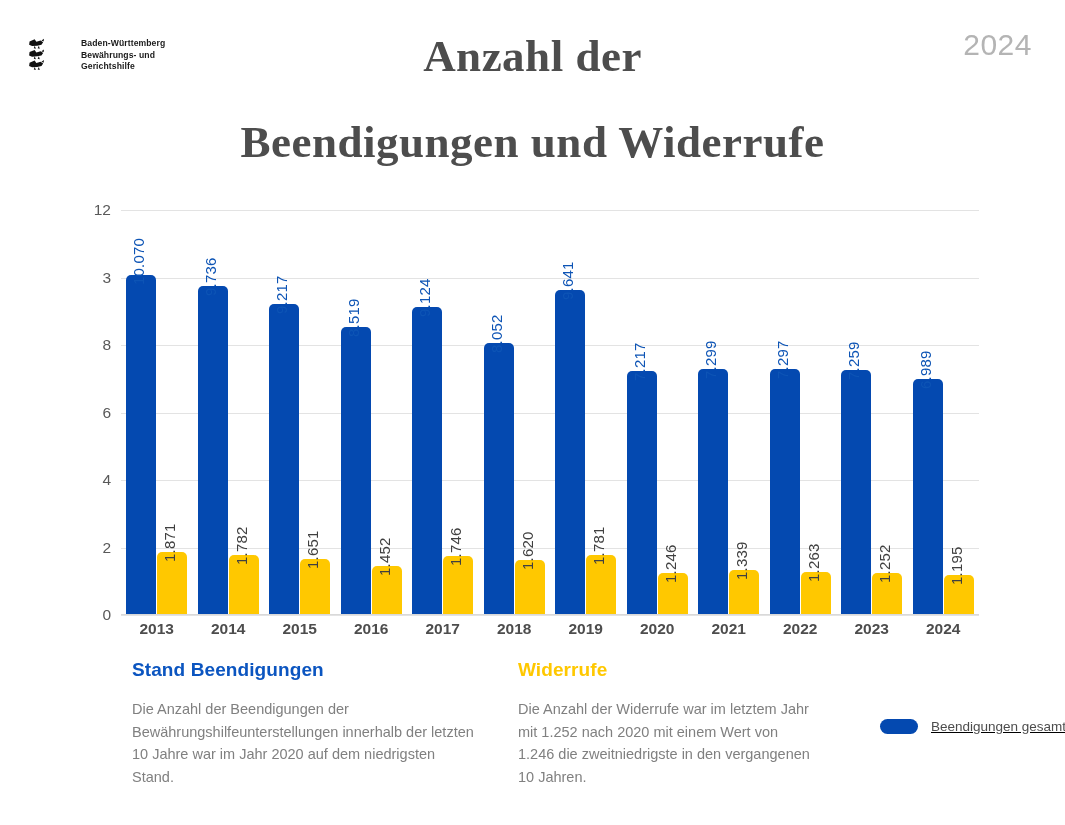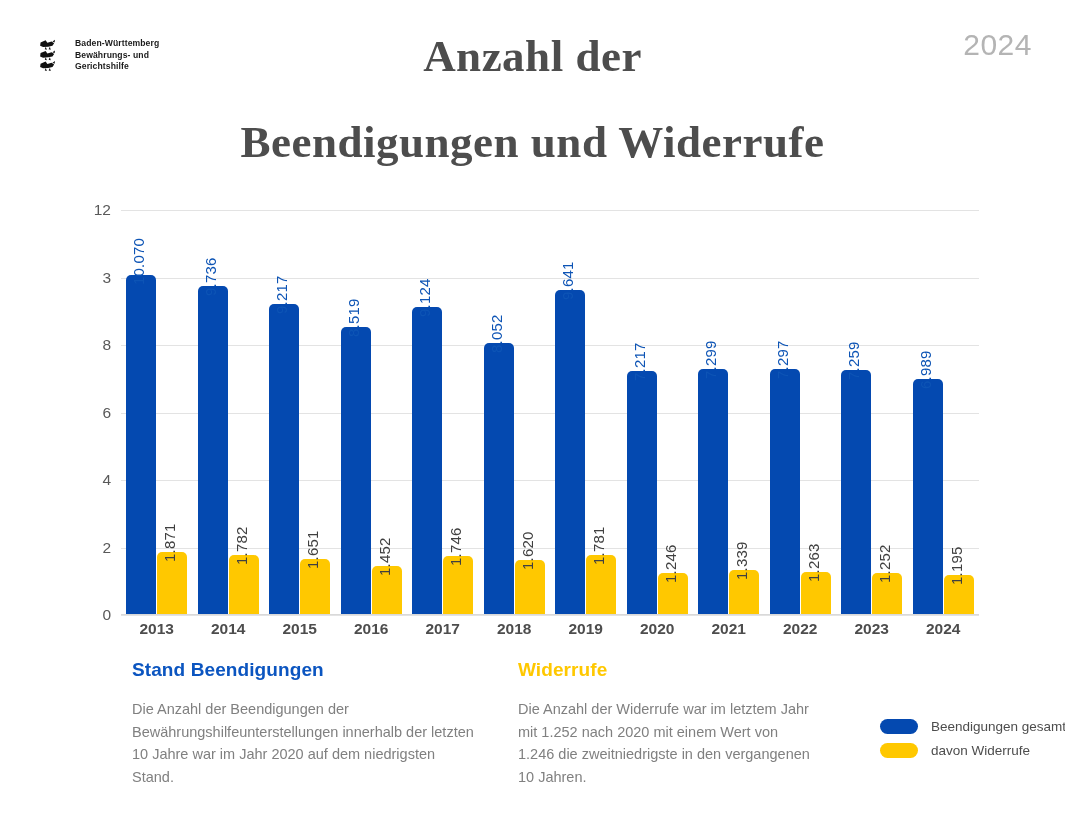--- a/index.html
+++ b/index.html
@@ -11,25 +11,25 @@
     width: 1065px;
     height: 825px;
     position: relative;
     font-family: "Liberation Sans", sans-serif;
     overflow: hidden;
   }
 
   
   .logo-block {
     position: absolute;
-    left: 38px;
+    left: 27px;
     top: 38px;
     display: flex;
-    align-items: flex-end;
-    gap: 3px;
+    align-items: center;
+    gap: 20px;
   }
   .logo-crest { width: 34px; height: 34px; display: block; }
   .logo-text {
     font-size: 8.6px;
     font-weight: bold;
     line-height: 11.6px;
     color: #1a1a1a;
     letter-spacing: 0.1px;
     white-space: nowrap;
   }
@@ -180,20 +180,21 @@
   .foot-body {
     font-size: 14.5px;
     line-height: 22.5px;
     color: #808080;
   }
 
   .legend {
     position: absolute;
     left: 880px;
     top: 714px;
+    text-decoration: underline;
   }
   .legend-row {
     display: flex;
     align-items: center;
     height: 24px;
     gap: 13px;
   }
   .swatch {
     width: 38px;
     height: 15px;
@@ -364,17 +365,13 @@
 <div class="foot-col c2">
   <div class="foot-head yellow">Widerrufe</div>
   <div class="foot-body">Die Anzahl der Widerrufe war im letztem Jahr mit 1.252 nach 2020 mit einem Wert von 1.246 die zweitniedrigste in den vergangenen 10 Jahren.</div>
 </div>
 
 <div class="legend" id="legend">
     <div class="legend-row">
       <div class="swatch" style="background: rgb(4, 73, 176);"></div>
       <div class="legend-label">Beendigungen gesamt</div>
     </div>
-    <div class="legend-row">
-      <div class="swatch" style="background: rgb(255, 200, 0);"></div>
-      <div class="legend-label">davon Widerrufe</div>
-    </div>
   </div>
 
 </body></html>

